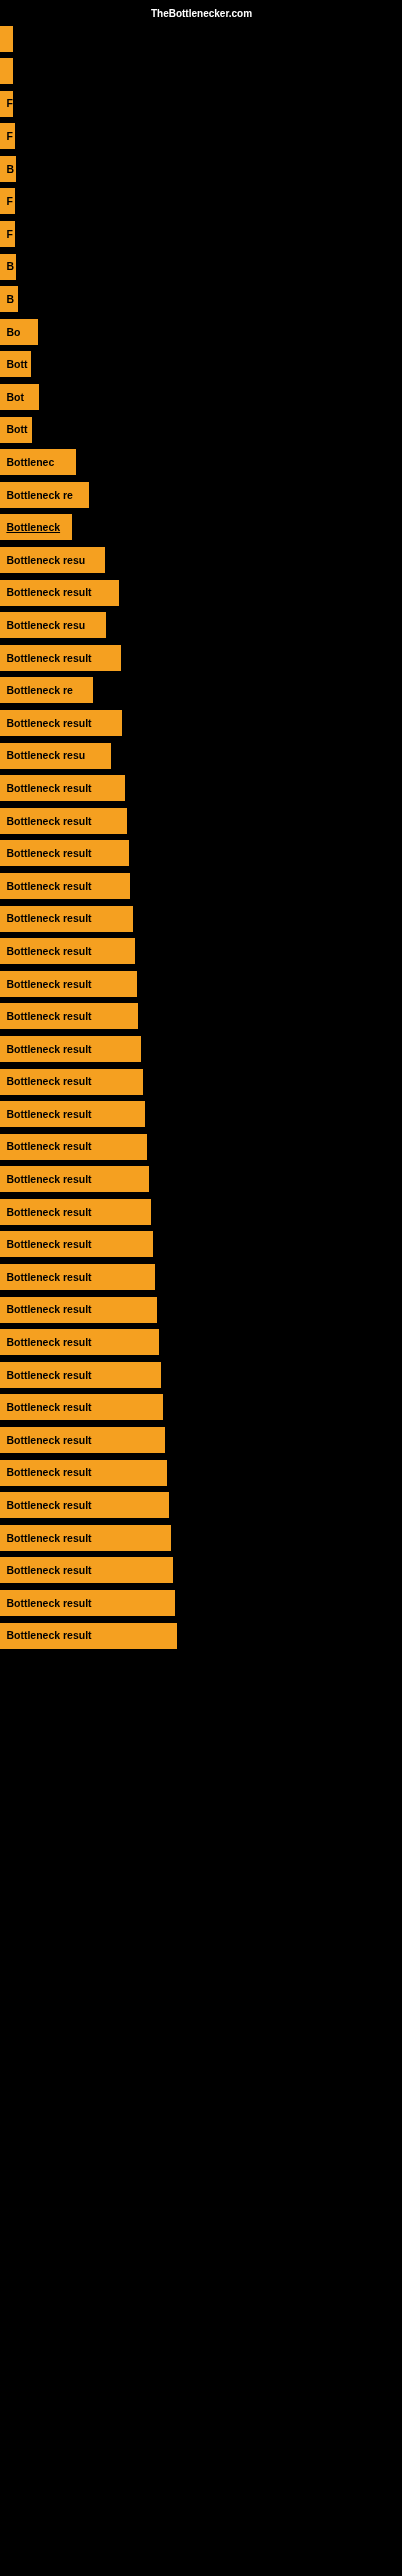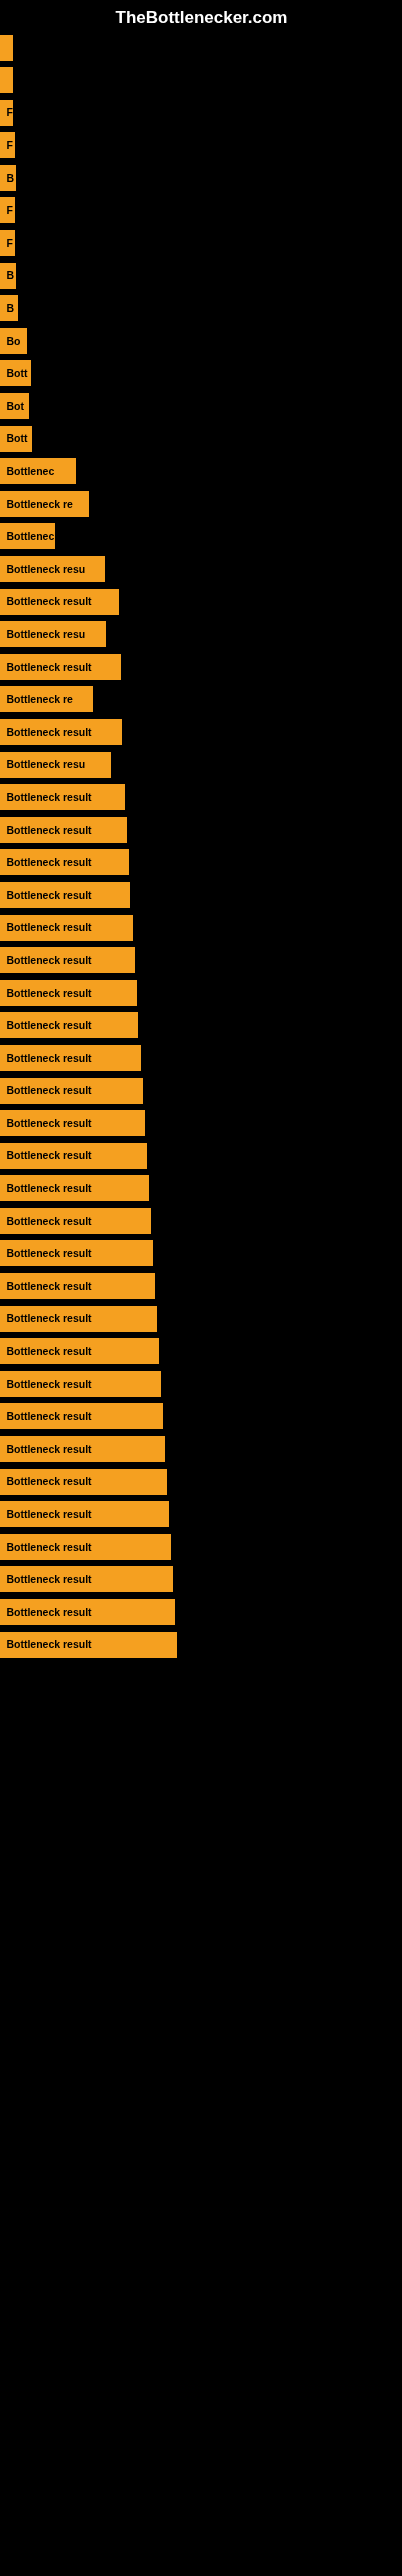--- a/index.html
+++ b/index.html
@@ -6,21 +6,21 @@
     body {
       background-color: #000;
       width: 403px;
       min-height: 2576px;
       font-family: Arial, sans-serif;
       position: relative;
       overflow-x: hidden;
     }
     .site-title {
       color: #fff;
-      font-size: 17px;
+      font-size: 10px;
       text-align: center;
       padding: 8px 0 4px 0;
       font-weight: bold;
     }
     .bar-container {
       position: relative;
       width: 403px;
     }
     .bar-item {
       display: flex;
@@ -68,39 +68,39 @@
     <div class="bar-item">
       <span class="bar-label" style="width: 14.5px;">F</span>
     </div>
     <div class="bar-item">
       <span class="bar-label" style="width: 16px;">B</span>
     </div>
     <div class="bar-item">
       <span class="bar-label" style="width: 17.7px;">B</span>
     </div>
     <div class="bar-item">
-      <span class="bar-label" style="width: 27px;">Bo</span>
+      <span class="bar-label" style="width: 38px;">Bo</span>
     </div>
     <div class="bar-item">
       <span class="bar-label" style="width: 31px;">Bott</span>
     </div>
     <div class="bar-item">
-      <span class="bar-label" style="width: 29px;">Bot</span>
+      <span class="bar-label" style="width: 39px;">Bot</span>
     </div>
     <div class="bar-item">
       <span class="bar-label" style="width: 32px;">Bott</span>
     </div>
     <div class="bar-item">
       <span class="bar-label" style="width: 76px;">Bottlenec</span>
     </div>
     <div class="bar-item">
       <span class="bar-label" style="width: 89px;">Bottleneck re</span>
     </div>
     <div class="bar-item">
-      <span class="bar-label" style="width: 55px;">Bottleneck</span>
+      <span class="bar-label" style="width: 72px; text-decoration: underline;">Bottleneck</span>
     </div>
     <div class="bar-item">
       <span class="bar-label" style="width: 105px;">Bottleneck resu</span>
     </div>
     <div class="bar-item">
       <span class="bar-label" style="width: 119px;">Bottleneck result</span>
     </div>
     <div class="bar-item">
       <span class="bar-label" style="width: 106px;">Bottleneck resu</span>
     </div>

